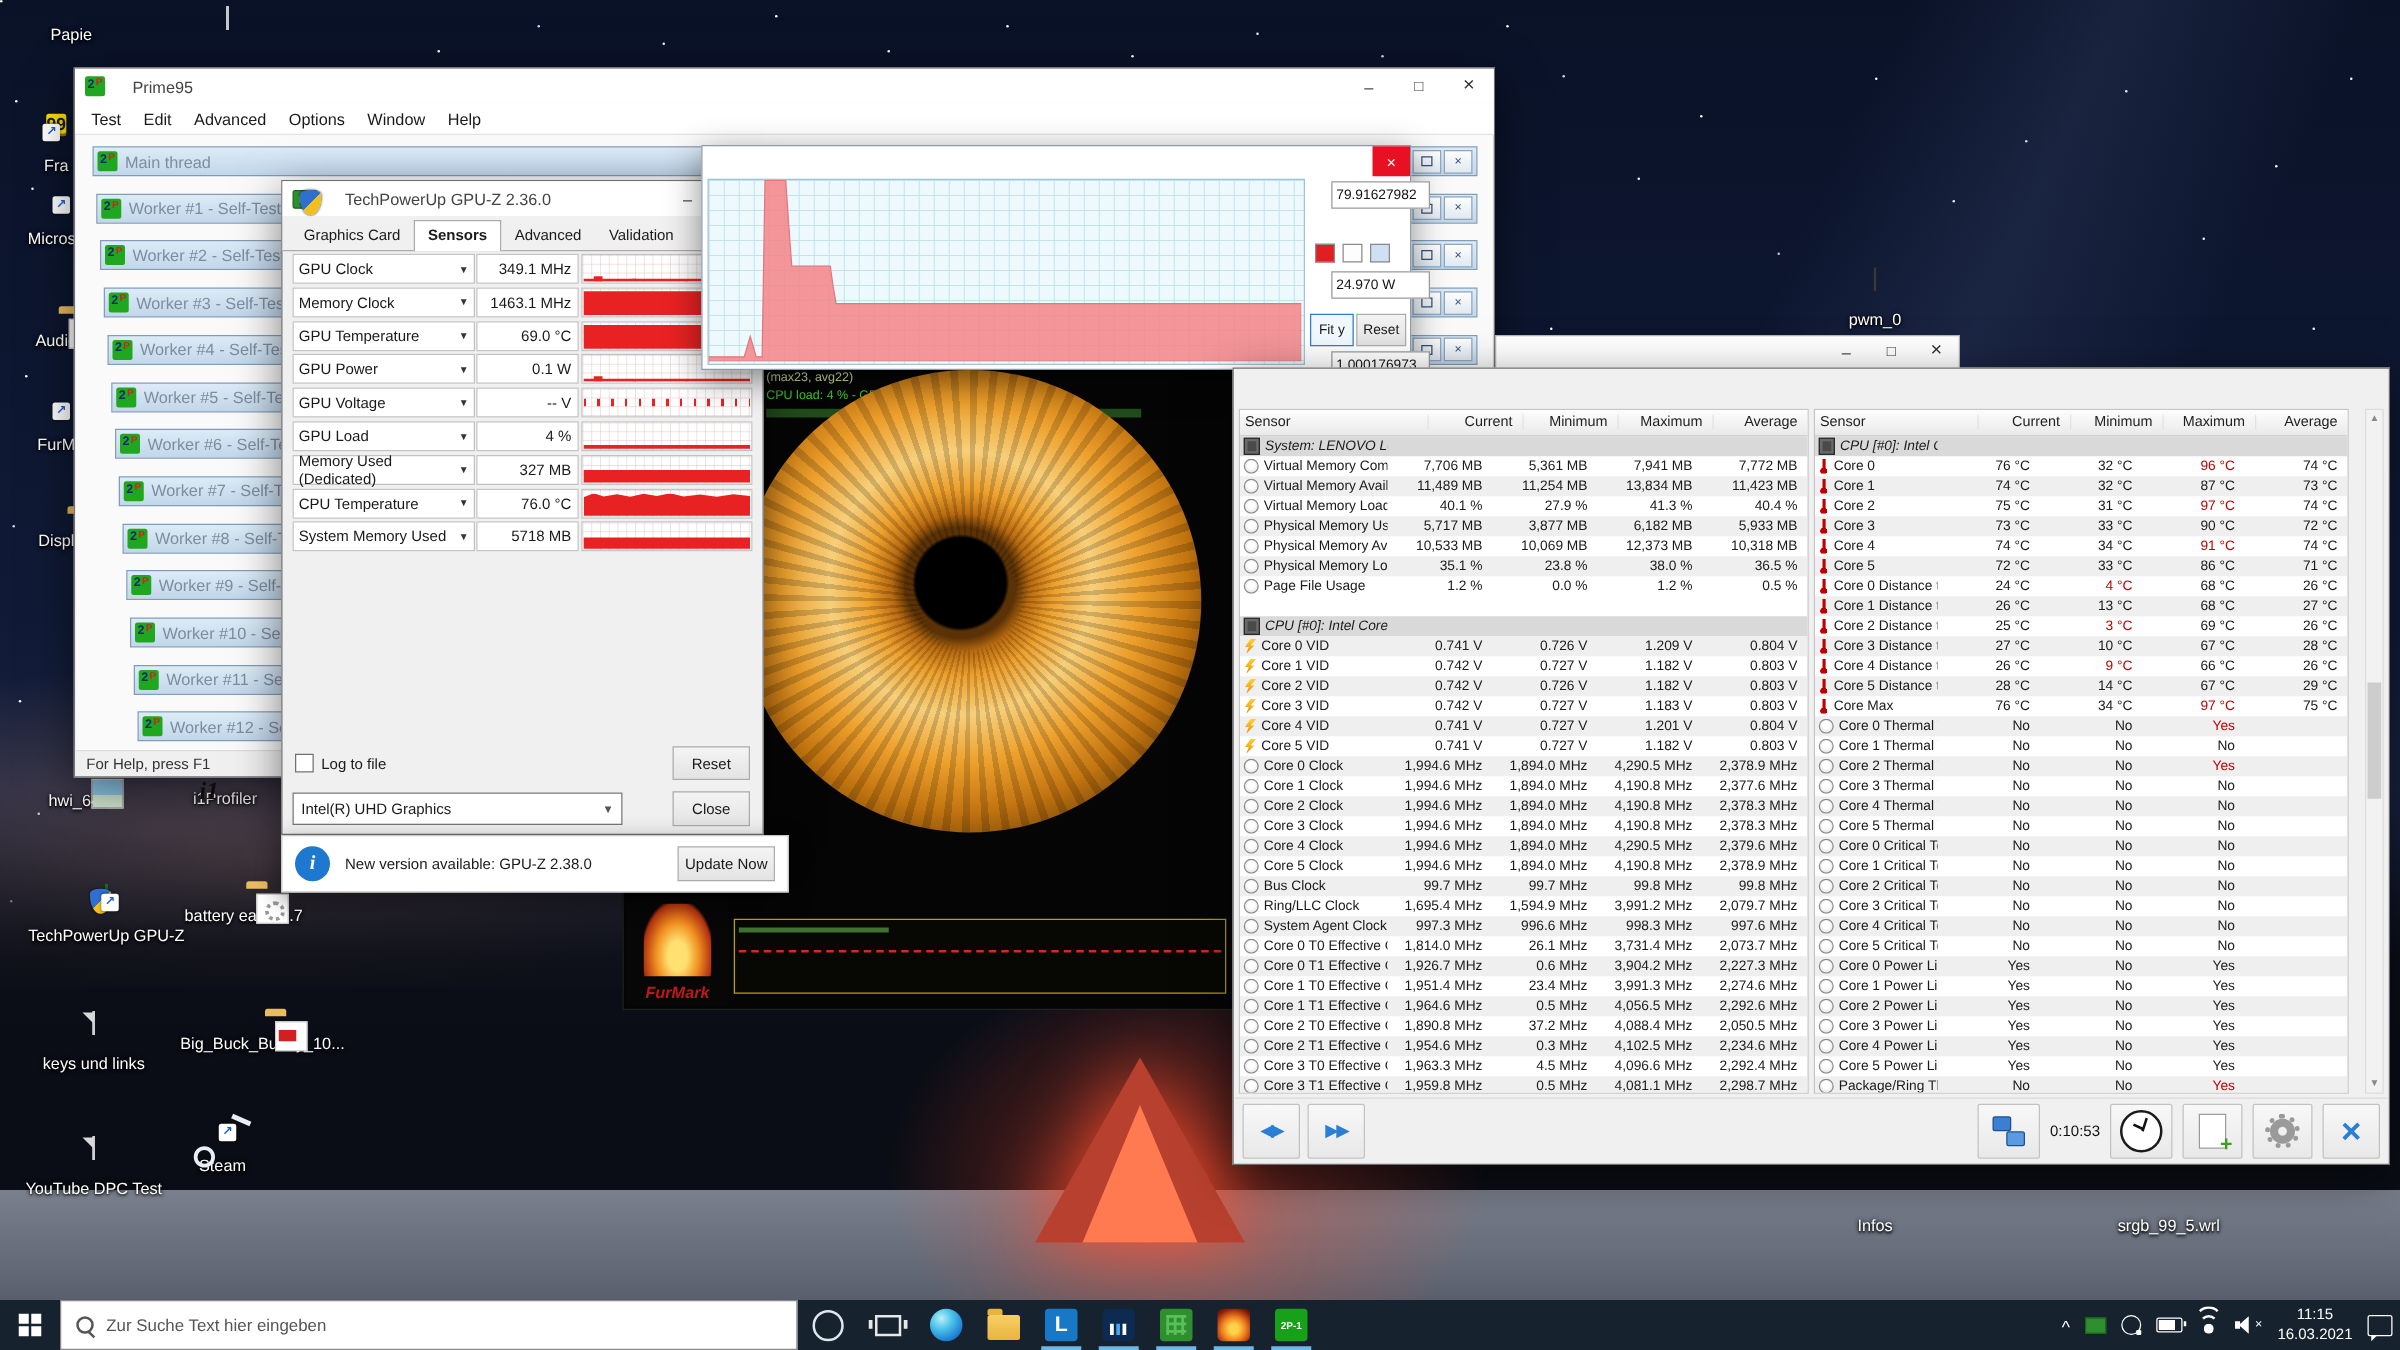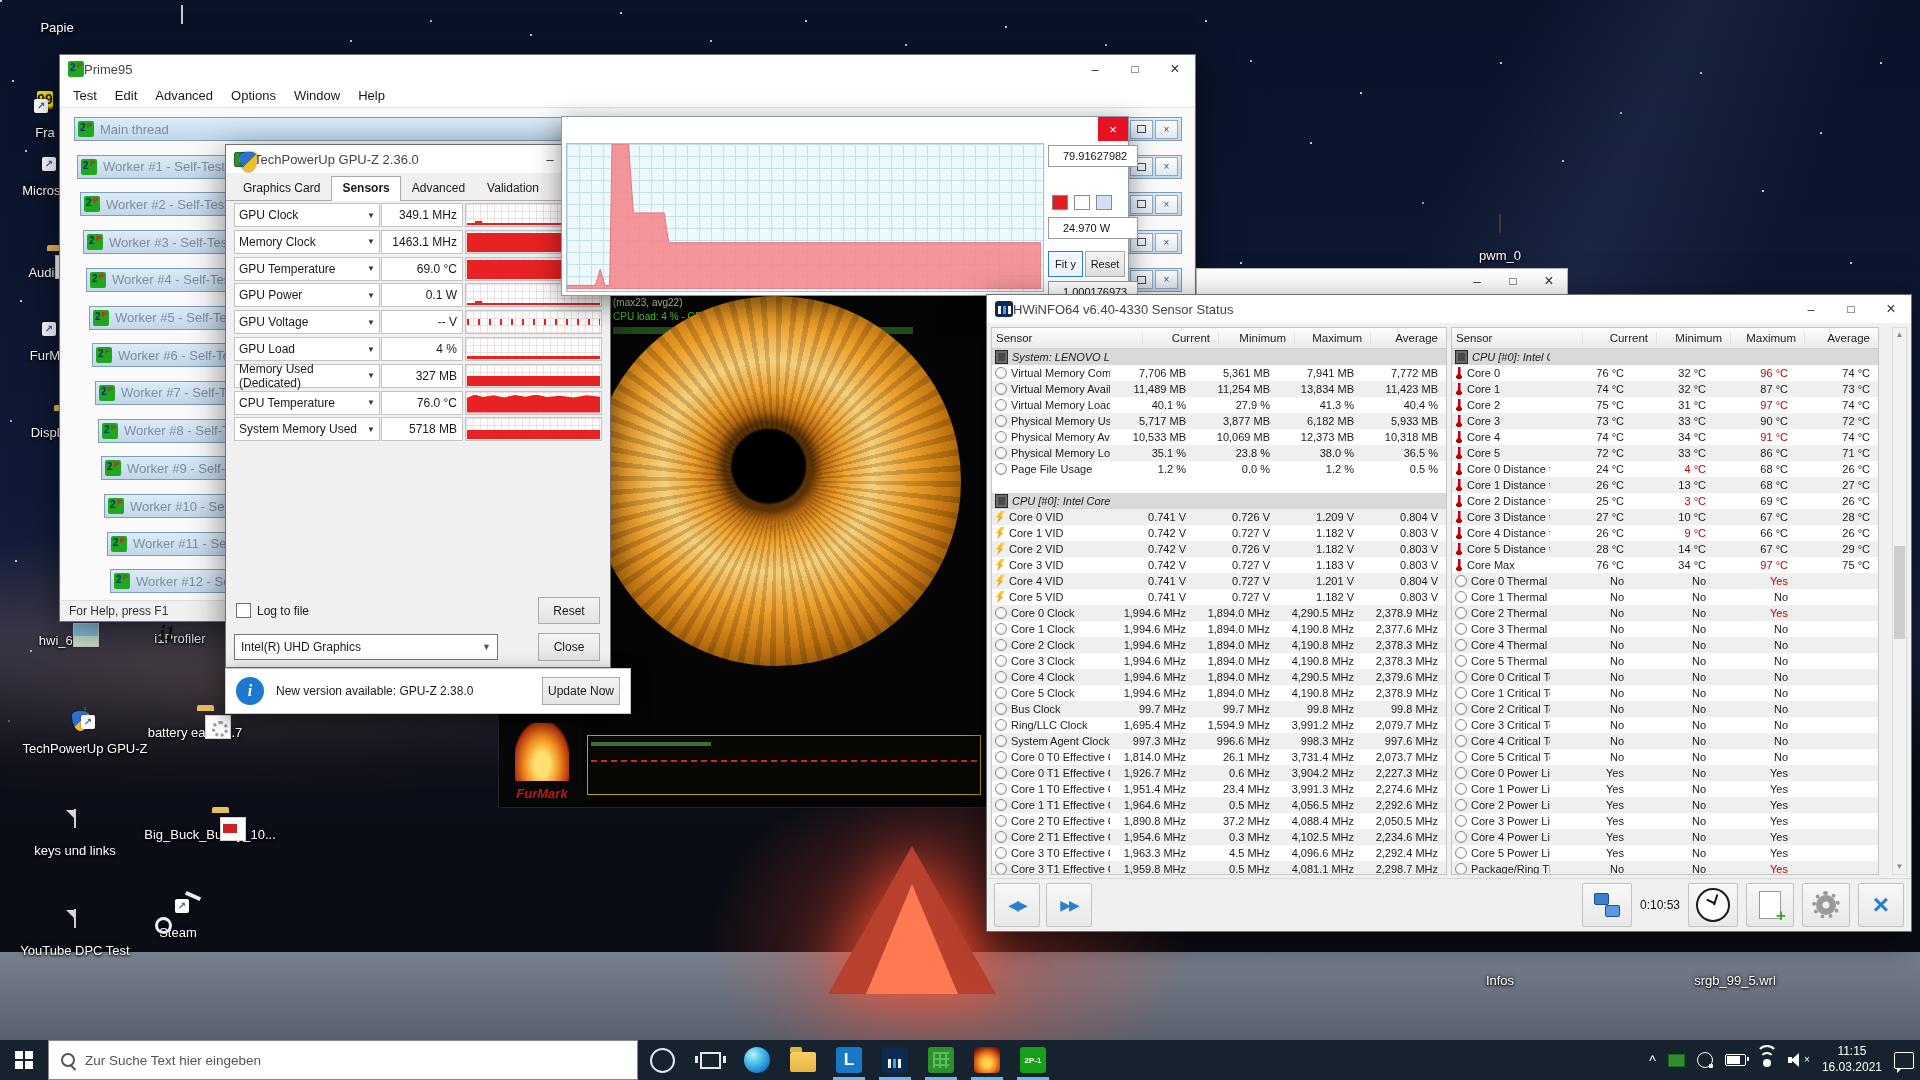--- a/index.html
+++ b/index.html
@@ -76,21 +76,21 @@
        linear-gradient(#58c058 3px,transparent 3px) 0 0/8px 8px;}
   .gpuzdesk:after{content:"";position:absolute;right:-4px;bottom:-6px;width:17px;height:20px;
        background:linear-gradient(135deg,#2f6fd0 50%,#f0c020 50%);border-radius:50% 50% 50% 50%/18% 18% 72% 72%;
        box-shadow:0 0 2px #000;}
   .steamic{width:44px;height:44px;border-radius:50%;background:radial-gradient(circle at 35% 30%,#2a4a7a,#12233f 70%);position:relative;}
   .steamic:after{content:"";position:absolute;right:6px;top:7px;width:11px;height:11px;border:3px solid #e9eef6;border-radius:50%;}
   .steamic:before{content:"";position:absolute;left:7px;bottom:12px;width:16px;height:4px;background:#e9eef6;transform:rotate(24deg);}
   .pwmic{width:46px;height:32px;background:#101010;border:1px solid #3a3a3a;box-shadow:inset 0 -4px 0 #1f1b08;}
   
   .win{position:absolute;background:#f0f0f0;border:1px solid #707070;box-shadow:0 10px 34px rgba(0,0,0,.5);}
-  .tbar{height:28px;background:#fff;display:flex;align-items:center;padding:0 0 0 8px;gap:0;}
+  .tbar{height:28px;background:#fff;display:flex;align-items:center;padding:0 0 0 8px;gap:22px;}
   .ttext{font-size:13px;color:#444;white-space:nowrap;}
   .tbtns{margin-left:auto;display:flex;height:100%;}
   .tb{width:40px;display:flex;align-items:center;justify-content:center;color:#333;font-size:13px;}
   .g-min:after{content:"\2013";}
   .g-max:after{content:"\25A1";font-size:12px;}
   .g-close:after{content:"\00D7";font-size:16px;}
   
   #win-prime95{left:59px;top:54px;width:1135px;height:566px;z-index:10;}
   #p95-menu{height:24px;display:flex;align-items:center;background:#fff;border-bottom:1px solid #e4e4e4;padding-left:4px;}
   #p95-menu span{padding:0 9px;font-size:13px;color:#1a1a1a;}
@@ -179,22 +179,22 @@
   #gz-update{margin-left:auto;width:76px;height:26px;}
   
   #win-cpupower{left:561px;top:116px;width:566px;height:178px;z-index:40;background:#fff;border:1px solid #8a9aa8;position:absolute;box-shadow:0 8px 26px rgba(0,0,0,.45);}
   #cpw-title{height:25px;display:flex;align-items:center;padding-left:10px;font-size:13px;color:#333;}
   #cpw-close{position:absolute;right:0;top:0;width:30px;height:24px;background:#e81123;color:#fff;font-size:13px;
      display:flex;align-items:center;justify-content:center;}
   #cpw-graph{position:absolute;left:4px;top:26px;width:476px;height:147px;background-color:#eef9fd;
      background-image:linear-gradient(#c2e2f0 1px,transparent 1px),linear-gradient(90deg,#c2e2f0 1px,transparent 1px);
      background-size:12px 12px;border:1px solid #9fc4d4;}
   #cpw-side{position:absolute;left:486px;top:26px;width:76px;height:148px;font-size:11px;color:#111;}
-  .cpw-box{position:absolute;left:0;width:74px;height:20px;border:1px solid #9a9a9a;background:#fff;
-     display:flex;align-items:center;padding-left:14px;overflow:hidden;white-space:nowrap;font-size:11px;}
+  .cpw-box{position:absolute;left:17px;width:74px;height:20px;border:1px solid #9a9a9a;background:#fff;
+     display:flex;align-items:center;padding-left:3px;overflow:hidden;white-space:nowrap;font-size:11px;}
   .cpw-colors{position:absolute;left:4px;top:52px;display:flex;gap:6px;}
   .cpw-colors span{width:14px;height:13px;border:1px solid #8a8a8a;display:block;}
   .cc-red{background:#e02020;}.cc-white{background:#fdfdfd;}.cc-blue{background:#cfe0f4;}
   #cpw-fit{position:absolute;left:0;top:108px;width:33px;height:24px;border:1px solid #2a7fd4;background:#f2f8ff;font-size:11px;}
   #cpw-reset2{position:absolute;left:37px;top:108px;width:38px;height:24px;font-size:11px;}
   
   #win-hwinfo{left:986px;top:294px;width:924px;height:636px;z-index:50;}
   .hwicon{width:18px;height:16px;background:#0d2b50;border-radius:3px;position:relative;flex:0 0 auto;}
   .hwicon:after{content:"";position:absolute;left:3px;bottom:3px;width:3px;height:8px;background:#fff;
      box-shadow:5px 0 0 #4aa3e8,10px 0 0 #fff;}
@@ -671,29 +671,20 @@
         <span class="cc-blue"></span>
       </div>
       <div class="cpw-box" style="top:74px">24.970 W</div>
       <div class="btn" id="cpw-fit">Fit y</div>
       <div class="btn" id="cpw-reset2">Reset</div>
       <div class="cpw-box" style="top:138px">1.000176973</div>
     </div>
   </div>
 
   <div class="win" id="win-hwinfo">
-    <div class="tbar">
-      <span class="hwicon"></span>
-      <span class="ttext">HWiNFO64 v6.40-4330 Sensor Status</span>
-      <span class="tbtns">
-        <span class="tb g-min"></span>
-        <span class="tb g-max"></span>
-        <span class="tb g-close"></span>
-      </span>
-    </div>
     <div class="hpanel" id="hp-left">
       <div class="hhead">
         <span class="hc-name">Sensor</span>
         <span class="hc-val">Current</span>
         <span class="hc-val">Minimum</span>
         <span class="hc-val">Maximum</span>
         <span class="hc-val">Average</span>
       </div>
       <div class="hwrows" id="hw-left-rows">
           <div class="hwrow sec">

